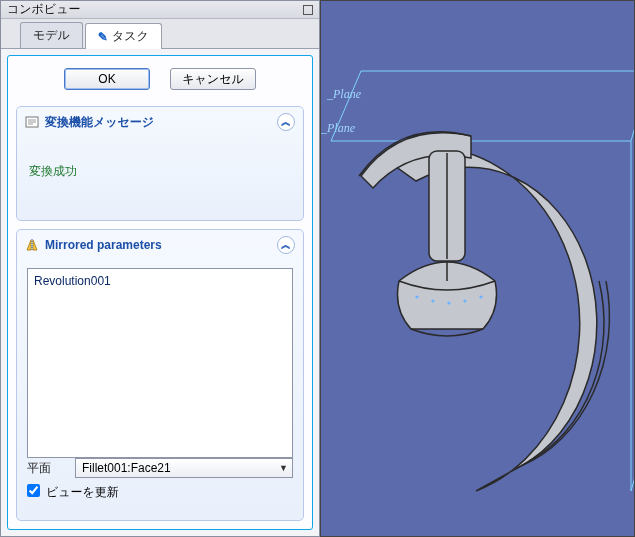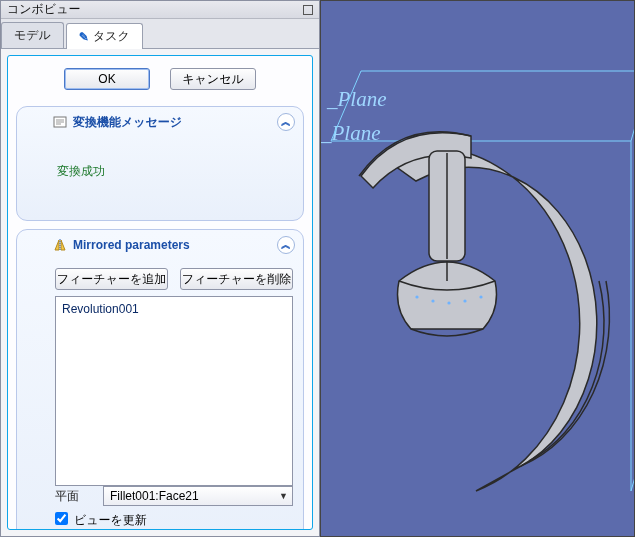--- a/index.html
+++ b/index.html
@@ -2,32 +2,32 @@
 <html><head>
 <meta charset="utf-8">
 <style>
 * { box-sizing: border-box; margin: 0; padding: 0; font-family: "MS UI Gothic", sans-serif; font-size: 12px; }
 body { width: 635px; height: 537px; display: flex; background: #fff; overflow: hidden; }
 
 .panel { width: 320px; height: 537px; background: #f3f4f7; border: 1px solid #8a8fa0; display: flex; flex-direction: column; }
 .panel-title { background: linear-gradient(#e8e9ee,#d8dae2); border-bottom: 1px solid #b5b8c2; padding: 2px 6px; display: flex; justify-content: space-between; align-items: center; height: 18px; color: #111; }
 .panel-title .dock { width: 10px; height: 10px; border: 1px solid #555; }
 
-.tabs { display: flex; background: #e4e6ec; border-bottom: 1px solid #9aa0b0; padding-top: 3px; padding-left: 0; gap: 0; }
+.tabs { display: flex; background: #e4e6ec; border-bottom: 1px solid #9aa0b0; padding-top: 3px; padding-left: 19px; gap: 0; }
 .tab { padding: 4px 12px 4px 12px; border: 1px solid #9aa0b0; border-bottom: none; background: #dde0e8; color: #222; border-radius: 3px 3px 0 0; margin-right: 2px; cursor: pointer; display:flex; align-items:center; gap:4px;}
 .tab.active { background: #fff; position: relative; top: 1px; }
 .tab .pencil { color: #1a62c8; font-weight: bold; }
 
 .body { flex: 1; background: #fdfdff; border: 1px solid #0ea5e9; margin: 6px; border-radius: 3px; padding: 8px; display: flex; flex-direction: column; gap: 8px; overflow: hidden; }
 
 .btnrow { display: flex; justify-content: center; gap: 20px; padding: 4px 0 8px 0; }
 .btn { min-width: 86px; height: 22px; background: linear-gradient(#fefefe,#e6e8ee); border: 1px solid #8f95a8; border-radius: 3px; cursor: pointer; }
 .btn.primary { border: 1px solid #4a78c8; box-shadow: 0 0 0 1px #9ebdf0 inset; }
 
-.group { border: 1px solid #b9c8ea; border-radius: 11px; background: linear-gradient(#f5f9ff,#e9f0fb); padding-left: 28px; }
+.group { border: 1px solid #b9c8ea; border-radius: 5px; background: linear-gradient(#f5f9ff,#e9f0fb); }
 .group-hd { display: flex; align-items: center; justify-content: space-between; padding: 6px 8px; color: #1b4fa8; font-weight: bold; }
 .group-hd .left { display:flex; align-items:center; gap:6px; }
 .group-hd .icon { width: 14px; height: 14px; display:inline-block; }
 .chev { width: 18px; height: 18px; border: 1px solid #9fb6de; border-radius: 50%; background: #fff; display:flex; align-items:center; justify-content:center; color:#3d6fc2; font-size:10px; line-height:1; cursor:pointer;}
 .group-body { padding: 8px 10px 10px 10px; }
 
 .msg { color: #1f7a2e; padding: 18px 2px 30px 2px; }
 
 .featrow { display:flex; gap: 12px; margin-bottom: 6px; }
 .fbtn { flex:1; height: 22px; background: linear-gradient(#fefefe,#e6e8ee); border:1px solid #8f95a8; border-radius:3px; cursor:pointer; }
@@ -35,21 +35,21 @@
 .listitem { padding:1px 0; cursor:default; }
 
 .formrow { display:flex; align-items:center; margin-top:0; gap:6px; }
 .formrow label { flex: 0 0 42px; color:#222; }
 .select { flex:1; height: 20px; border:1px solid #8f95a8; background: linear-gradient(#fff,#eceef4); display:flex; align-items:center; justify-content:space-between; padding: 0 4px 0 6px; cursor:pointer; }
 .select .arr { font-size:9px; color:#333; }
 .chkrow { display:flex; gap:6px; margin-top:6px; }
 .chkrow input { width:13px; height:13px; }
 
 .viewport { flex:1; height: 537px; background: #5c6bac; position: relative; overflow:hidden; border:1px solid #444; }
-.plane-label { position:absolute; color:#9fd7ff; font-family: serif; font-style: italic; font-size: 21px; }
+.plane-label { position:absolute; color:#9fd7ff; font-family: serif; font-style: italic; font-size: 12px; }
 </style>
 </head>
 <body>
 
 <div class="panel">
   <div class="panel-title">
     <span>コンボビュー</span>
     <span class="dock"></span>
   </div>
   <div class="tabs">
@@ -95,24 +95,20 @@
                 <polygon points="2,12 6,12 6,2" fill="#f2c84b" stroke="#b58a1e"></polygon>
                 <polygon points="12,12 8,12 8,2" fill="#f2c84b" stroke="#b58a1e"></polygon>
                 <line x1="7" y1="1" x2="7" y2="13" stroke="#2a5fb0" stroke-dasharray="1,1"></line>
               </svg>
           </span>
           <span>Mirrored parameters</span>
         </div>
         <span class="chev">︽</span>
       </div>
       <div class="group-body" style="flex:1; display:flex; flex-direction:column;">
-        <div class="featrow">
-          <button class="fbtn">フィーチャーを追加</button>
-          <button class="fbtn">フィーチャーを削除</button>
-        </div>
         <div class="listbox">
           <div class="listitem">Revolution001</div>
         </div>
         <div class="formrow">
           <label>平面</label>
           <div class="select">
             <span>Fillet001:Face21</span>
             <span class="arr">▼</span>
           </div>
         </div>

